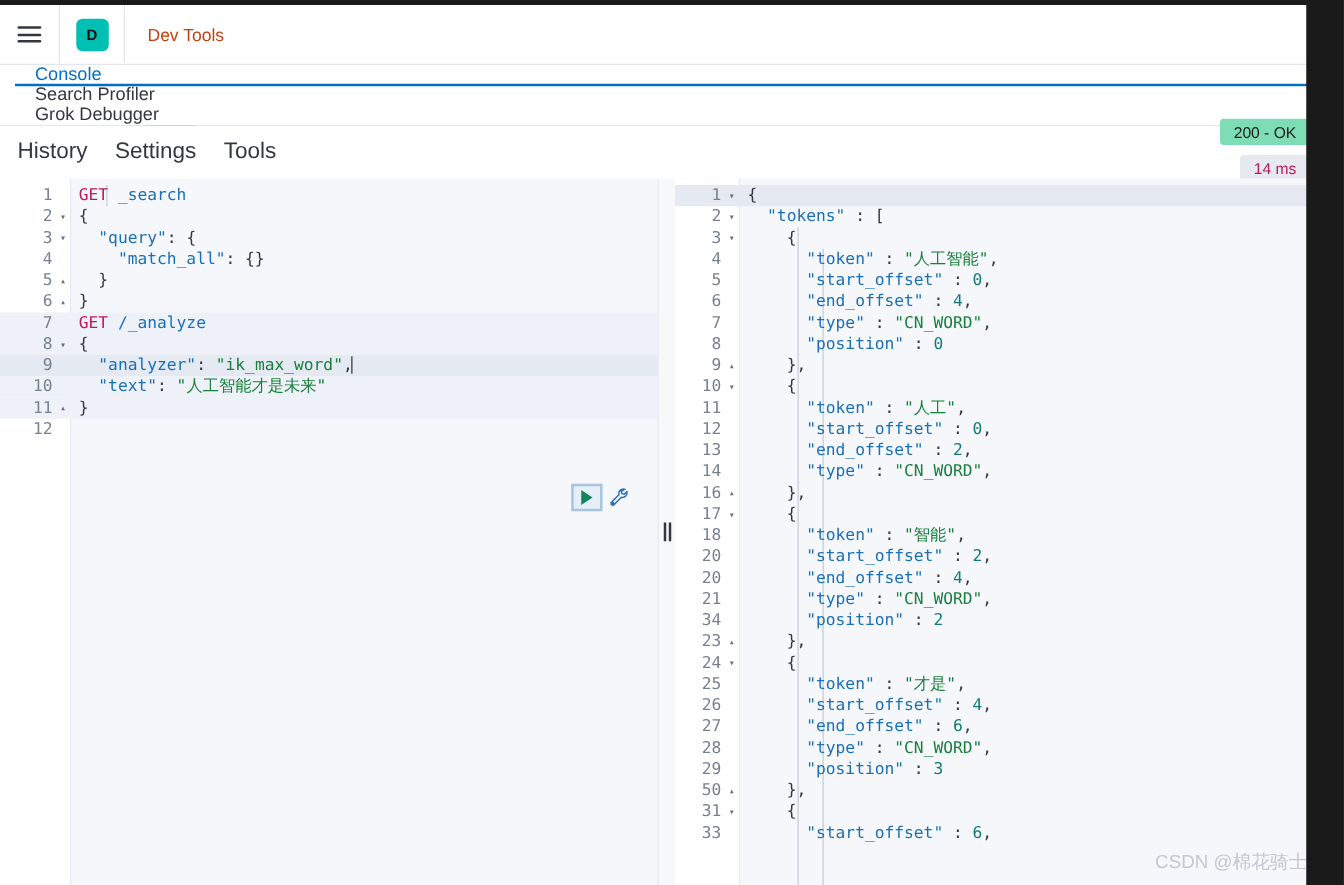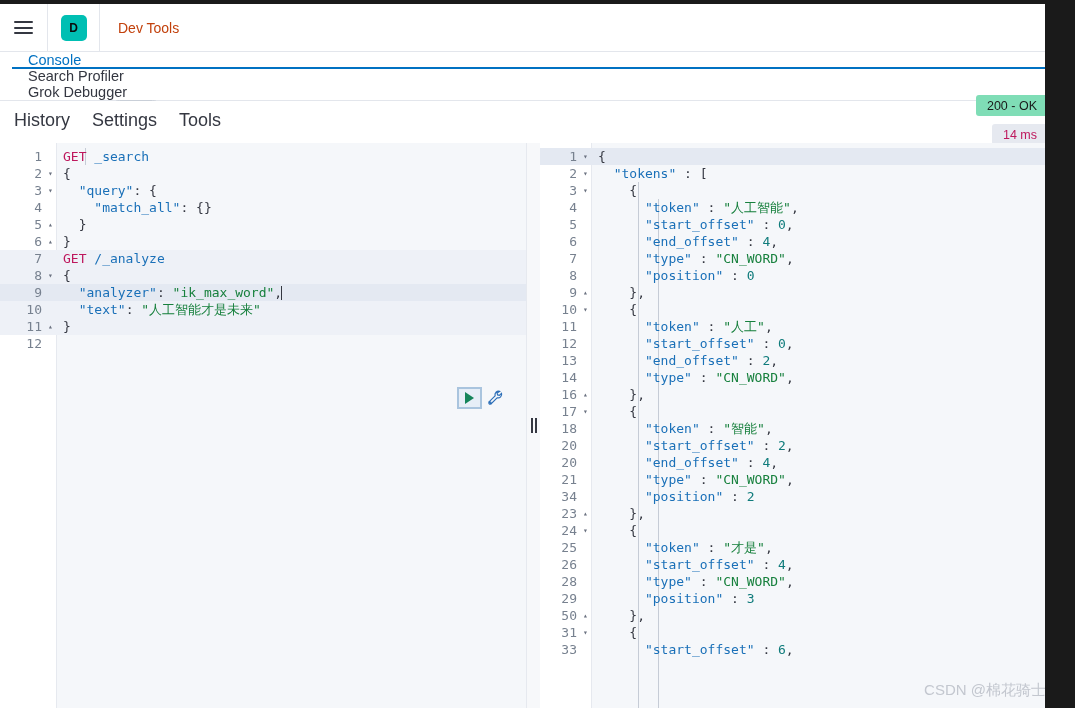--- a/index.html
+++ b/index.html
@@ -491,20 +491,25 @@
               <span class="lnum">25</span>
               <span class="fold"></span>
               <span class="code"><span class="k-punc"> </span><span class="k-punc"> </span><span class="k-punc"> </span><span class="k-punc"> </span><span class="k-punc"> </span><span class="k-punc"> </span><span class="k-key">"token"</span><span class="k-punc"> </span><span class="k-punc">:</span><span class="k-punc"> </span><span class="k-str">"才是"</span><span class="k-punc">,</span></span>
             </div>
             <div class="row">
               <span class="lnum">26</span>
               <span class="fold"></span>
               <span class="code"><span class="k-punc"> </span><span class="k-punc"> </span><span class="k-punc"> </span><span class="k-punc"> </span><span class="k-punc"> </span><span class="k-punc"> </span><span class="k-key">"start_offset"</span><span class="k-punc"> </span><span class="k-punc">:</span><span class="k-punc"> </span><span class="k-num">4</span><span class="k-punc">,</span></span>
             </div>
             <div class="row">
+              <span class="lnum">27</span>
+              <span class="fold"></span>
+              <span class="code"><span class="k-punc"> </span><span class="k-punc"> </span><span class="k-punc"> </span><span class="k-punc"> </span><span class="k-punc"> </span><span class="k-punc"> </span><span class="k-key">"end_offset"</span><span class="k-punc"> </span><span class="k-punc">:</span><span class="k-punc"> </span><span class="k-num">6</span><span class="k-punc">,</span></span>
+            </div>
+            <div class="row">
               <span class="lnum">28</span>
               <span class="fold"></span>
               <span class="code"><span class="k-punc"> </span><span class="k-punc"> </span><span class="k-punc"> </span><span class="k-punc"> </span><span class="k-punc"> </span><span class="k-punc"> </span><span class="k-key">"type"</span><span class="k-punc"> </span><span class="k-punc">:</span><span class="k-punc"> </span><span class="k-str">"CN_WORD"</span><span class="k-punc">,</span></span>
             </div>
             <div class="row">
               <span class="lnum">29</span>
               <span class="fold"></span>
               <span class="code"><span class="k-punc"> </span><span class="k-punc"> </span><span class="k-punc"> </span><span class="k-punc"> </span><span class="k-punc"> </span><span class="k-punc"> </span><span class="k-key">"position"</span><span class="k-punc"> </span><span class="k-punc">:</span><span class="k-punc"> </span><span class="k-num">3</span></span>
             </div>
             <div class="row">

